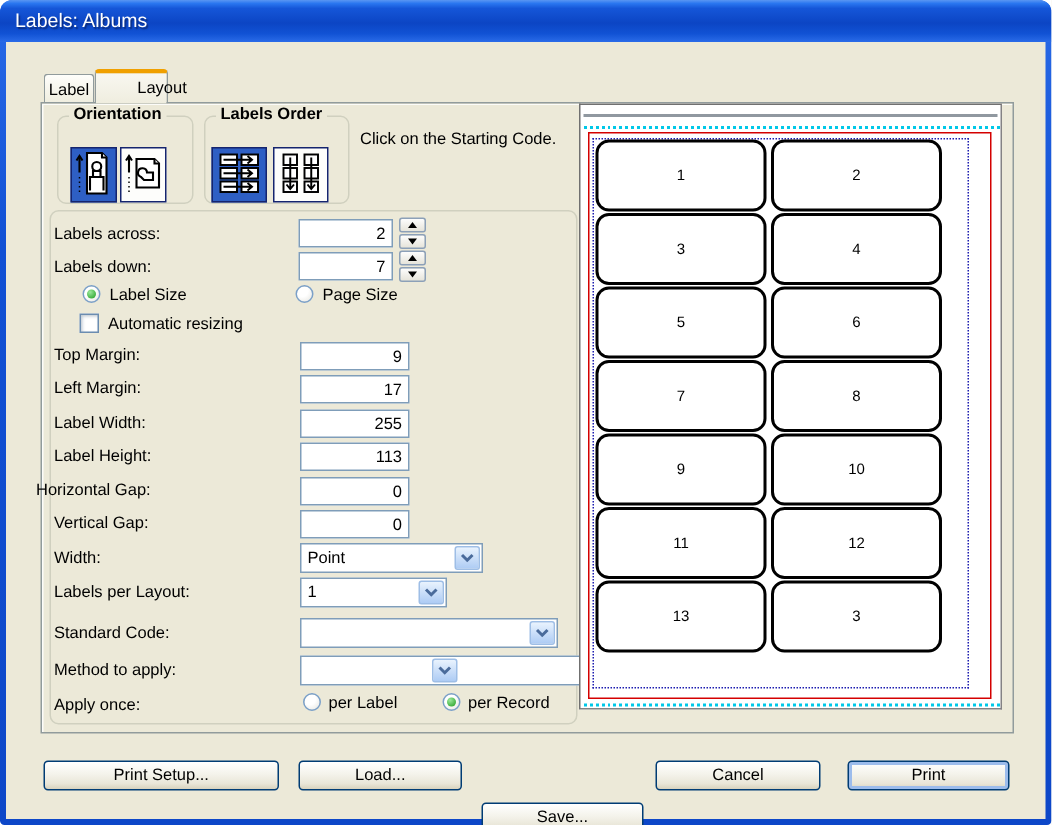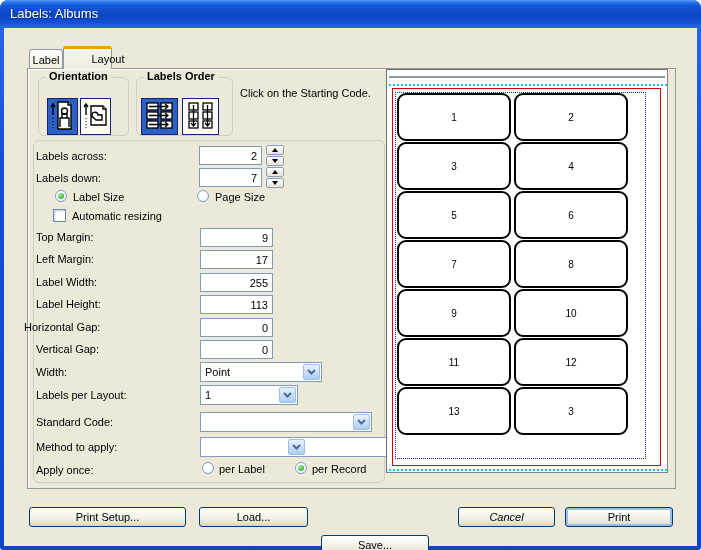--- a/index.html
+++ b/index.html
@@ -338,19 +338,19 @@
 
   <div class="btn" style="left:29px;top:507px;width:157px;">
     <span>Print Setup...</span>
   </div>
   <div class="btn" style="left:199px;top:507px;width:109px;">
     <span>Load...</span>
   </div>
   <div class="btn" style="left:321px;top:507px;width:108px;margin-top:28px;">
     <span>Save...</span>
   </div>
-  <div class="btn" style="left:458px;top:507px;width:97px;font-style:italic;">
+  <div class="btn" style="left:437px;top:507px;width:110px;">
     <span>Cancel</span>
   </div>
   <div class="btn default" style="left:565px;top:507px;width:108px;">
     <span>Print</span>
   </div>
 </div>
 
 </body></html>

